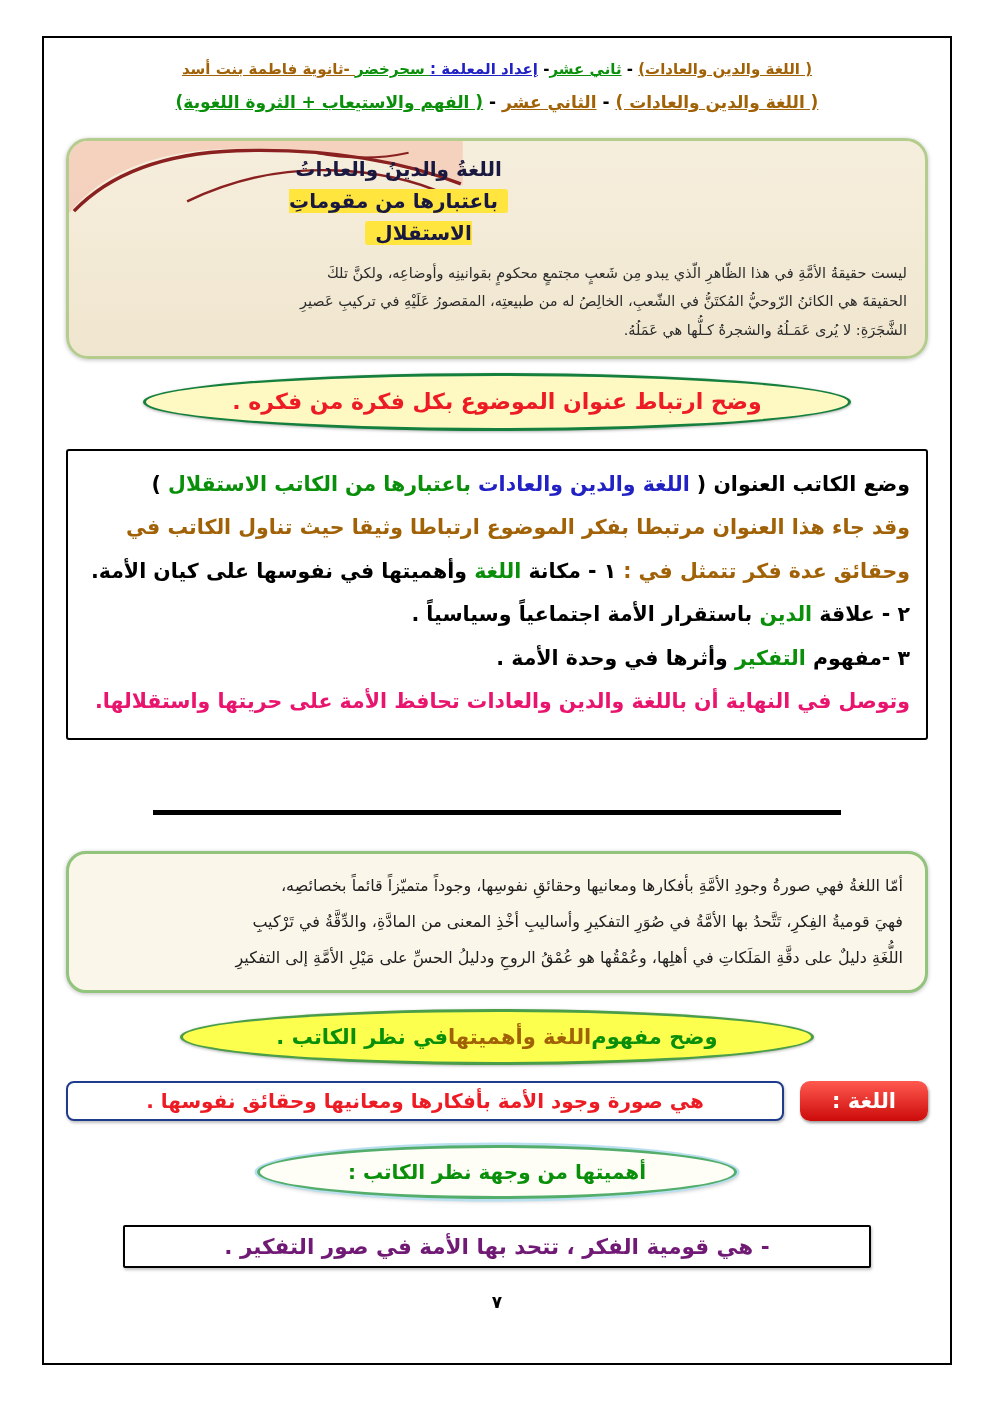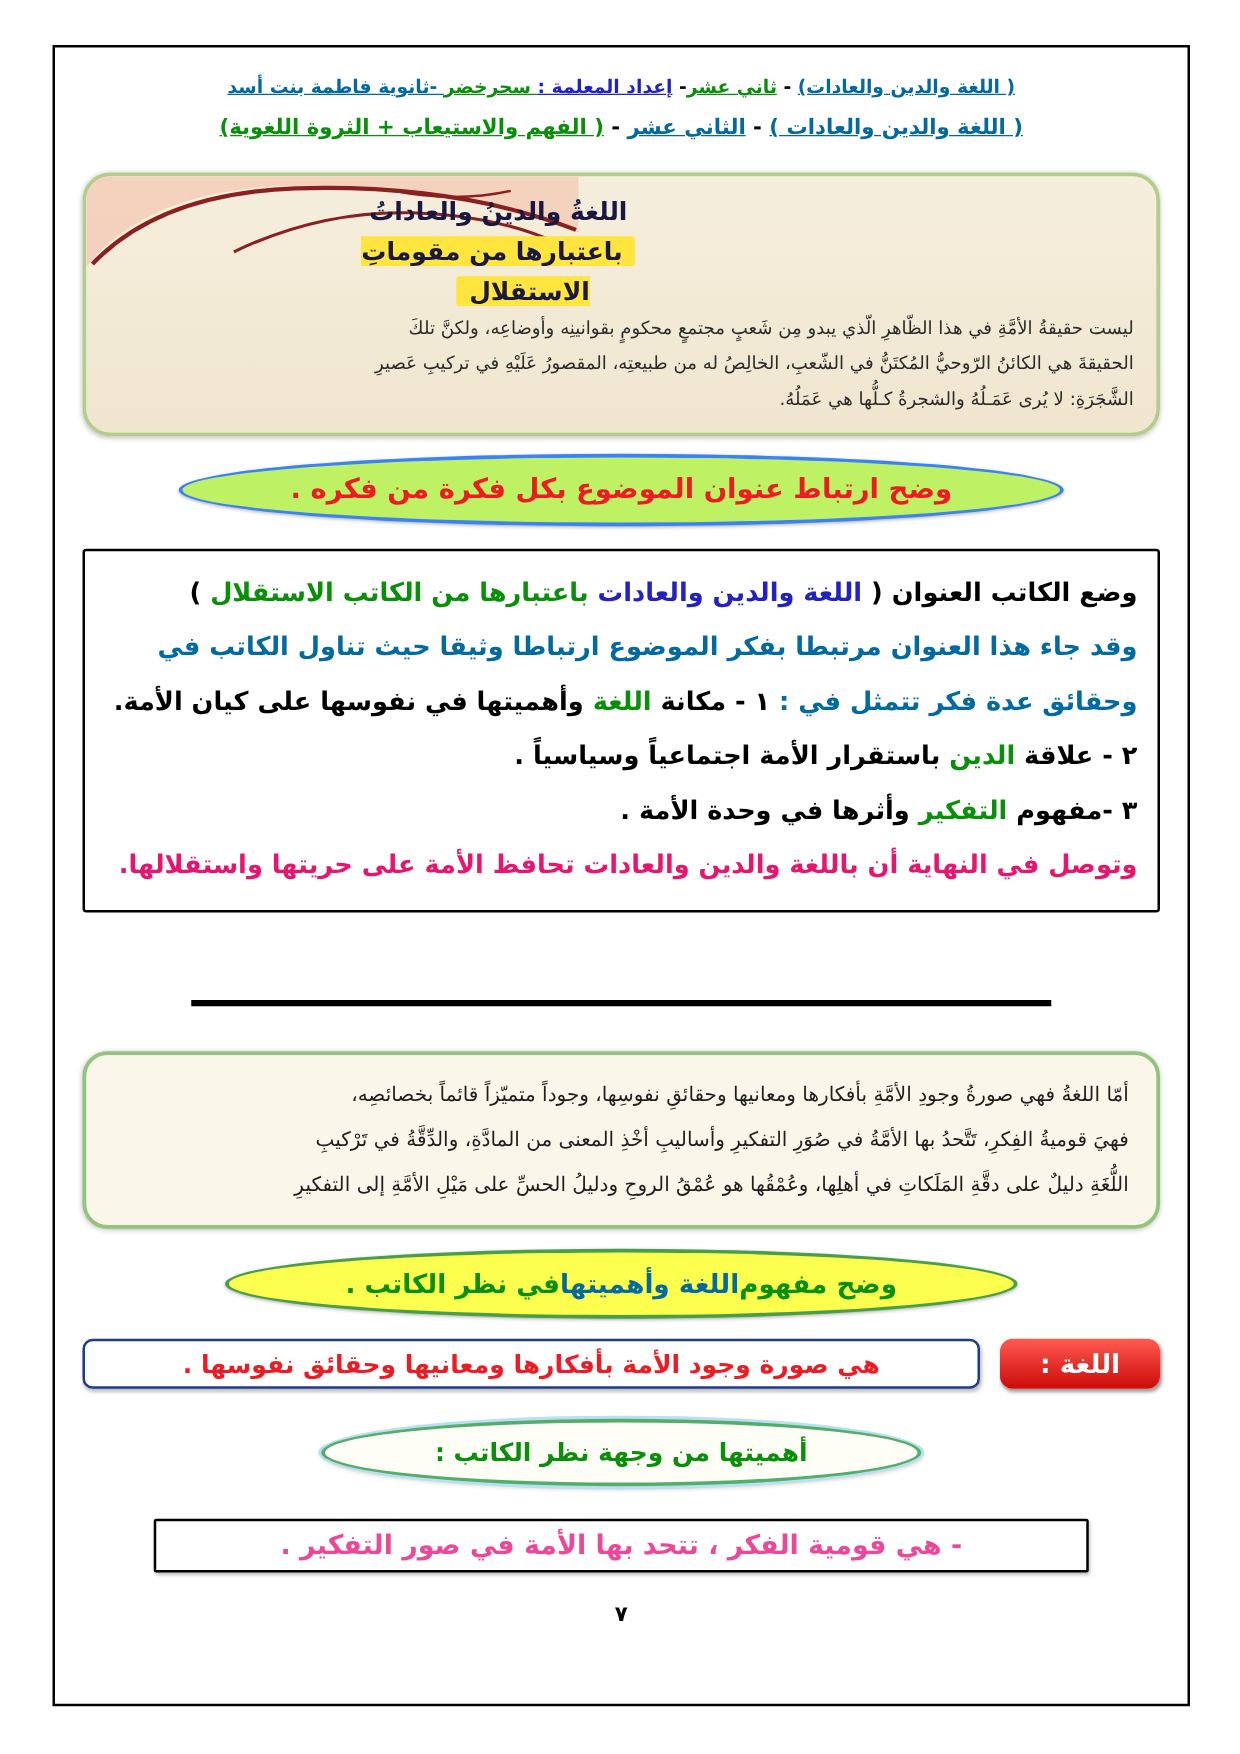--- a/index.html
+++ b/index.html
@@ -13,48 +13,48 @@
   }
   .content{position:absolute;inset:0;padding:12px 20px;direction:rtl;}
 
   
   .hline{text-align:center;font-weight:bold;}
   .hline1{font-size:15px;margin-top:10px;}
   .hline2{font-size:17px;margin-top:14px;letter-spacing:.2px;}
 
   
   .c-black{color:#000000;}
-  .c-red{color:#0369a1;}
+  .c-red{color:#a16207;}
   .c-green{color:#0a8f0a;}
   .c-blue{color:#2222c4;}
   .c-magenta{color:#e8146e;}
   .u{text-decoration:underline;}
 
   
   .scan1{
     margin:26px 2px 0;position:relative;border:3px solid #b4cd8e;border-radius:22px;
     background:linear-gradient(180deg,#f6eedd 0%,#f0e6cf 100%);
     padding:8px 18px 12px;min-height:170px;overflow:hidden;
     box-shadow:0 1px 4px rgba(0,0,0,.25);
   }
   .illustration{position:absolute;top:0;right:auto;left:0;width:46%;height:78px;direction:ltr;}
   .s1-title{
     position:relative;width:44%;margin:4px 40% 0 0;text-align:center;
     font-weight:bold;font-size:20px;color:#181840;line-height:1.6;
   }
   .s1-hl{background:#ffe53d;padding:0 10px;border-radius:3px;margin-left:40px;}
-  .s1-para{font-size:14.5px;color:#2b2b2b;line-height:1.95;font-weight:500;}
+  .s1-para{margin-top:10px;font-size:14.5px;color:#2b2b2b;line-height:1.95;font-weight:500;}
   .pline{text-align:right;}
 
   
   .ellipse{
     margin:14px auto 0;display:flex;align-items:center;justify-content:center;
     border-radius:50%;font-weight:bold;text-align:center;
   }
-  .e1{width:702px;height:52px;background:#bef264;border:3px solid #3b82f6;
+  .e1{width:702px;height:52px;background:#fef9c3;border:3px solid #15803d;
       color:#ed1c24;font-size:22px;box-shadow:0 1px 3px rgba(0,0,0,.3);}
   .e2{width:628px;height:50px;background:#fdff4f;border:3px solid #4a9e4a;
       font-size:21px;margin-top:16px;box-shadow:0 1px 3px rgba(0,0,0,.3);}
   .e3{width:474px;height:48px;background:#fffef6;border:3px solid #53ad6b;
       color:#0a8f0a;font-size:20px;margin-top:24px;
       box-shadow:0 0 0 2.5px #b9dff0, 1px 2px 4px rgba(0,0,0,.25);}
 
   
   .analysis{
     margin:18px 2px 0;border:2.5px solid #000;border-radius:3px;
@@ -80,21 +80,21 @@
     box-shadow:1px 2px 3px rgba(0,0,0,.4);
   }
   .defbox{
     flex:1;border:2.5px solid #1f3b8c;border-radius:8px;display:flex;align-items:center;
     justify-content:center;color:#ed1c24;font-weight:bold;font-size:20px;
     padding:6px 10px;background:#fff;box-shadow:1px 2px 3px rgba(0,0,0,.25);
   }
 
   .ansbox2{
     margin:26px auto 12px;width:724px;border:2.5px solid #000;border-radius:2px;
-    padding:7px 10px;text-align:center;color:#ec4899;font-weight:bold;
+    padding:7px 10px;text-align:center;color:#701a75;font-weight:bold;
     font-size:21.5px;background:#fff;box-shadow:1px 2px 3px rgba(0,0,0,.25);
   }
 
   .pagenum{margin-top:24px;text-align:center;font-size:17px;font-weight:bold;color:#000;}
 </style>
 </head>
 <body>
 
 <div class="frame">
   <div class="content">

